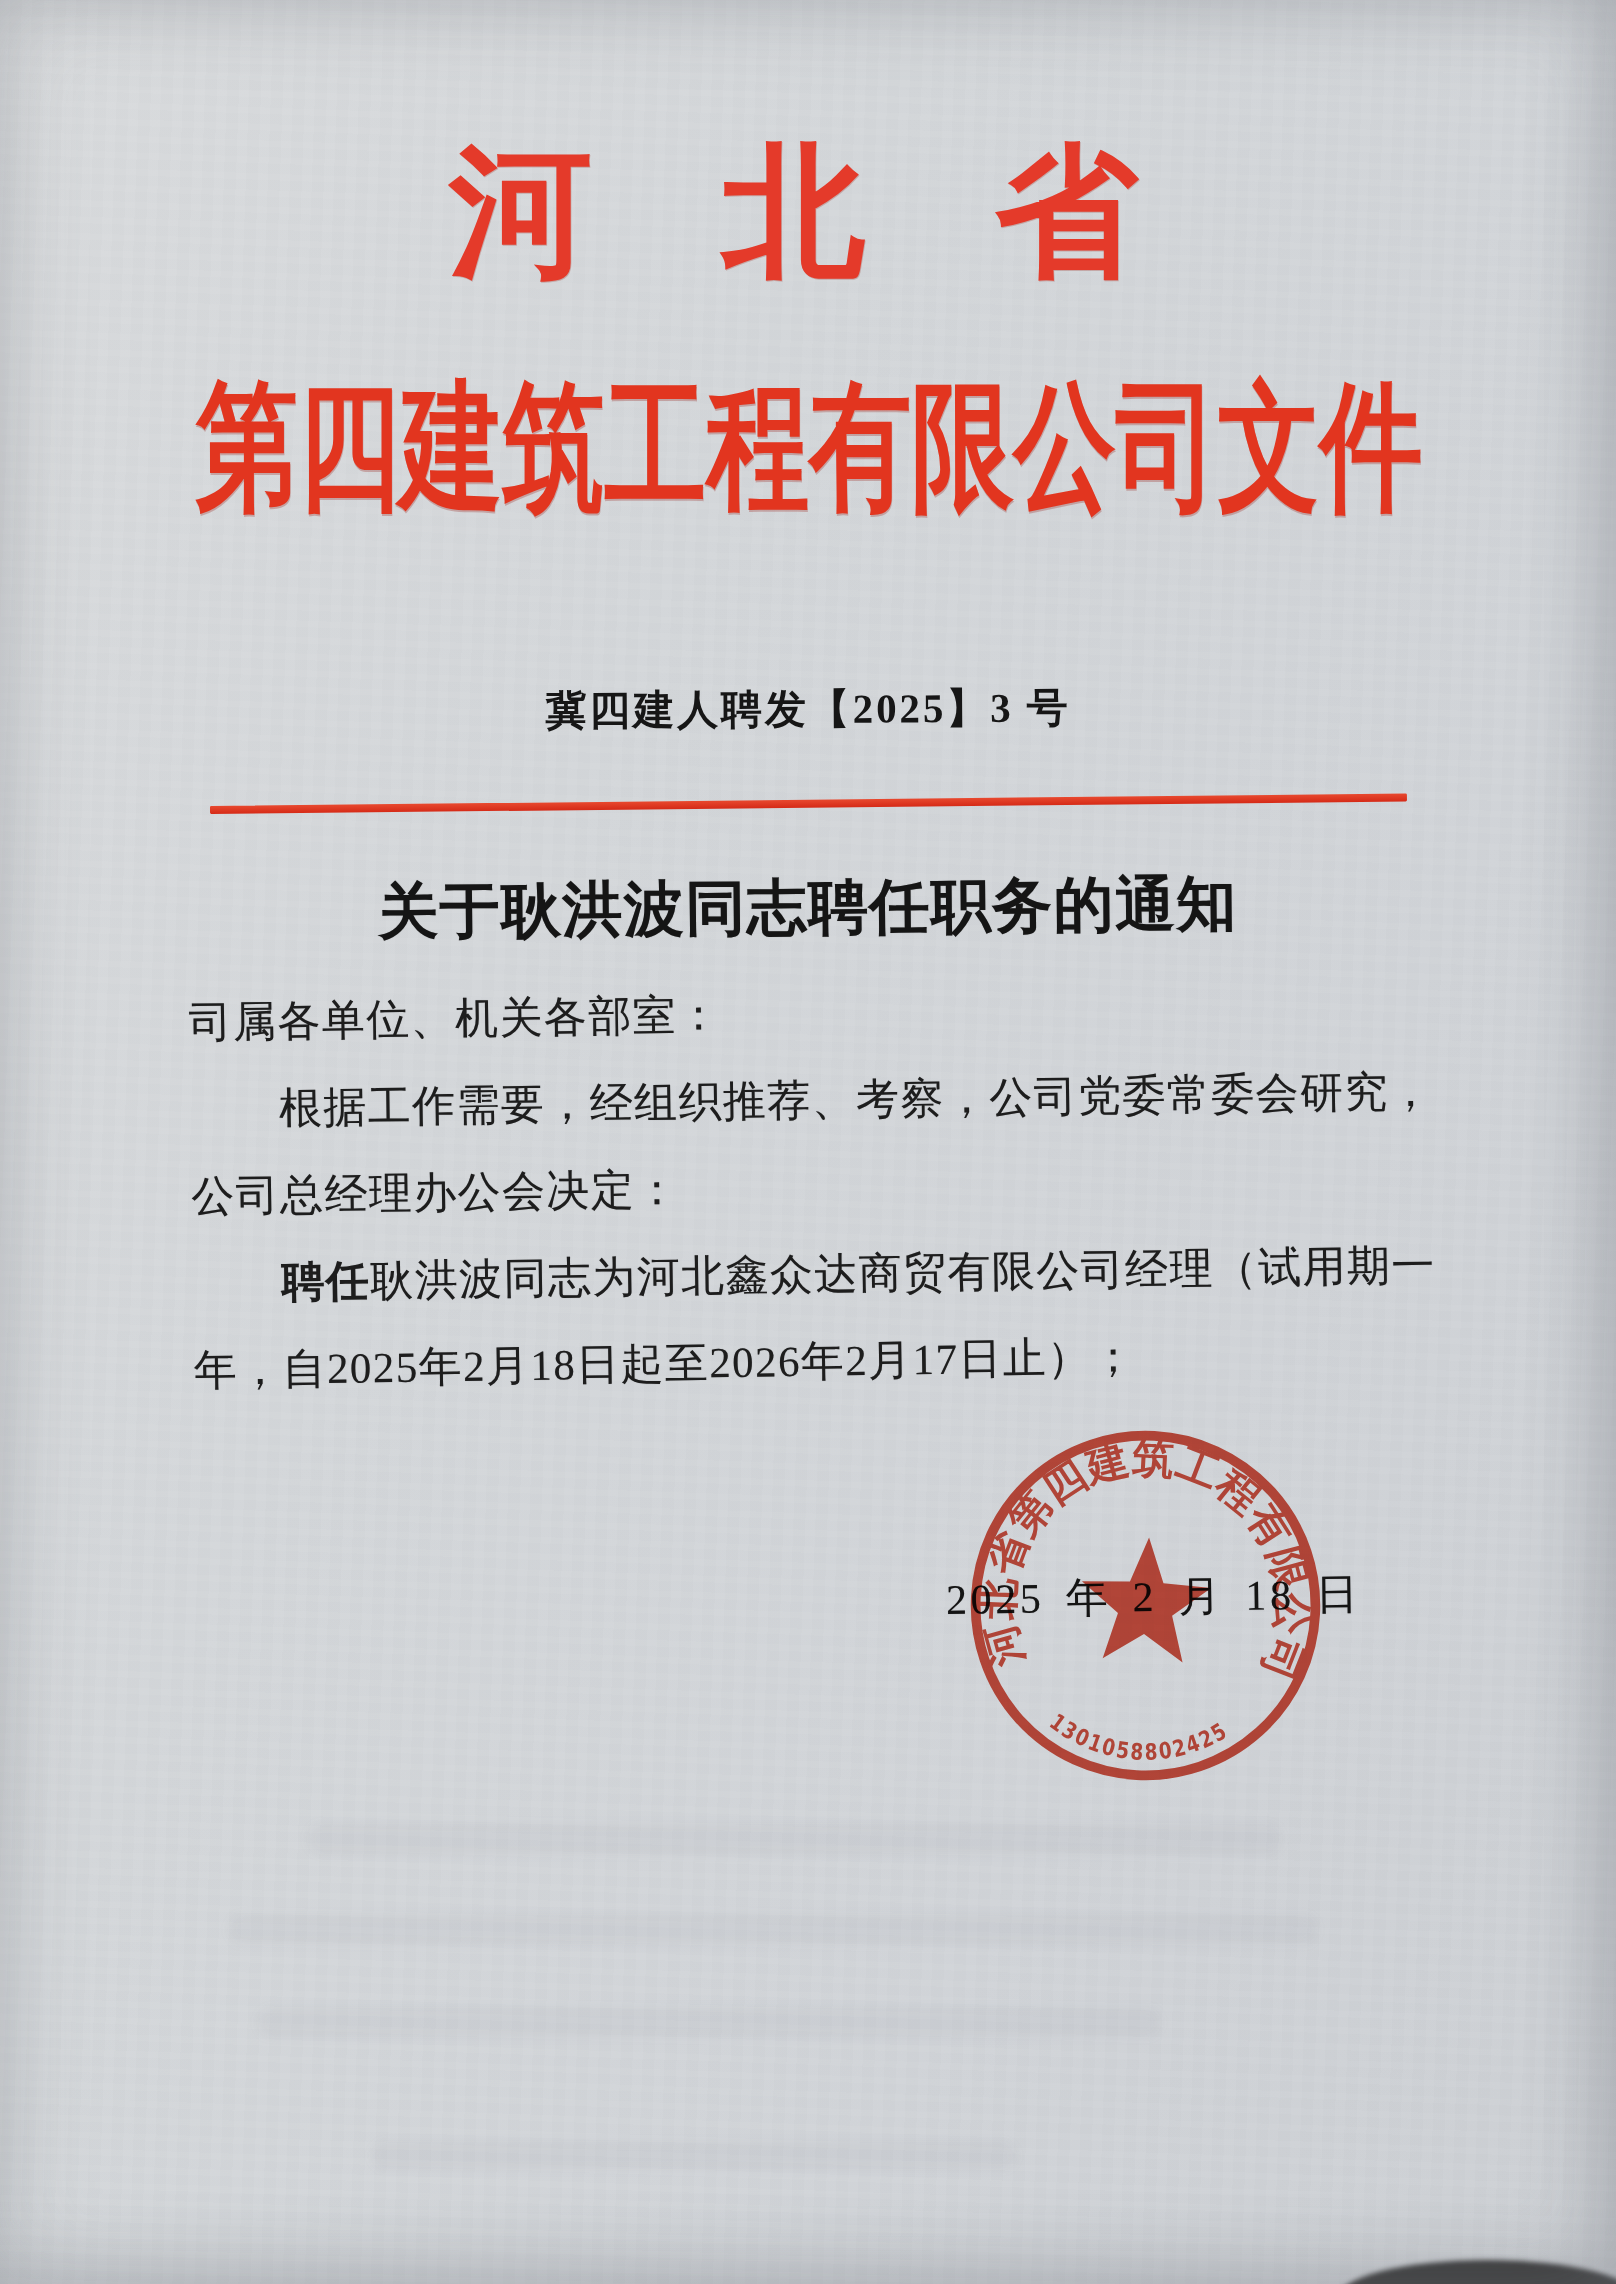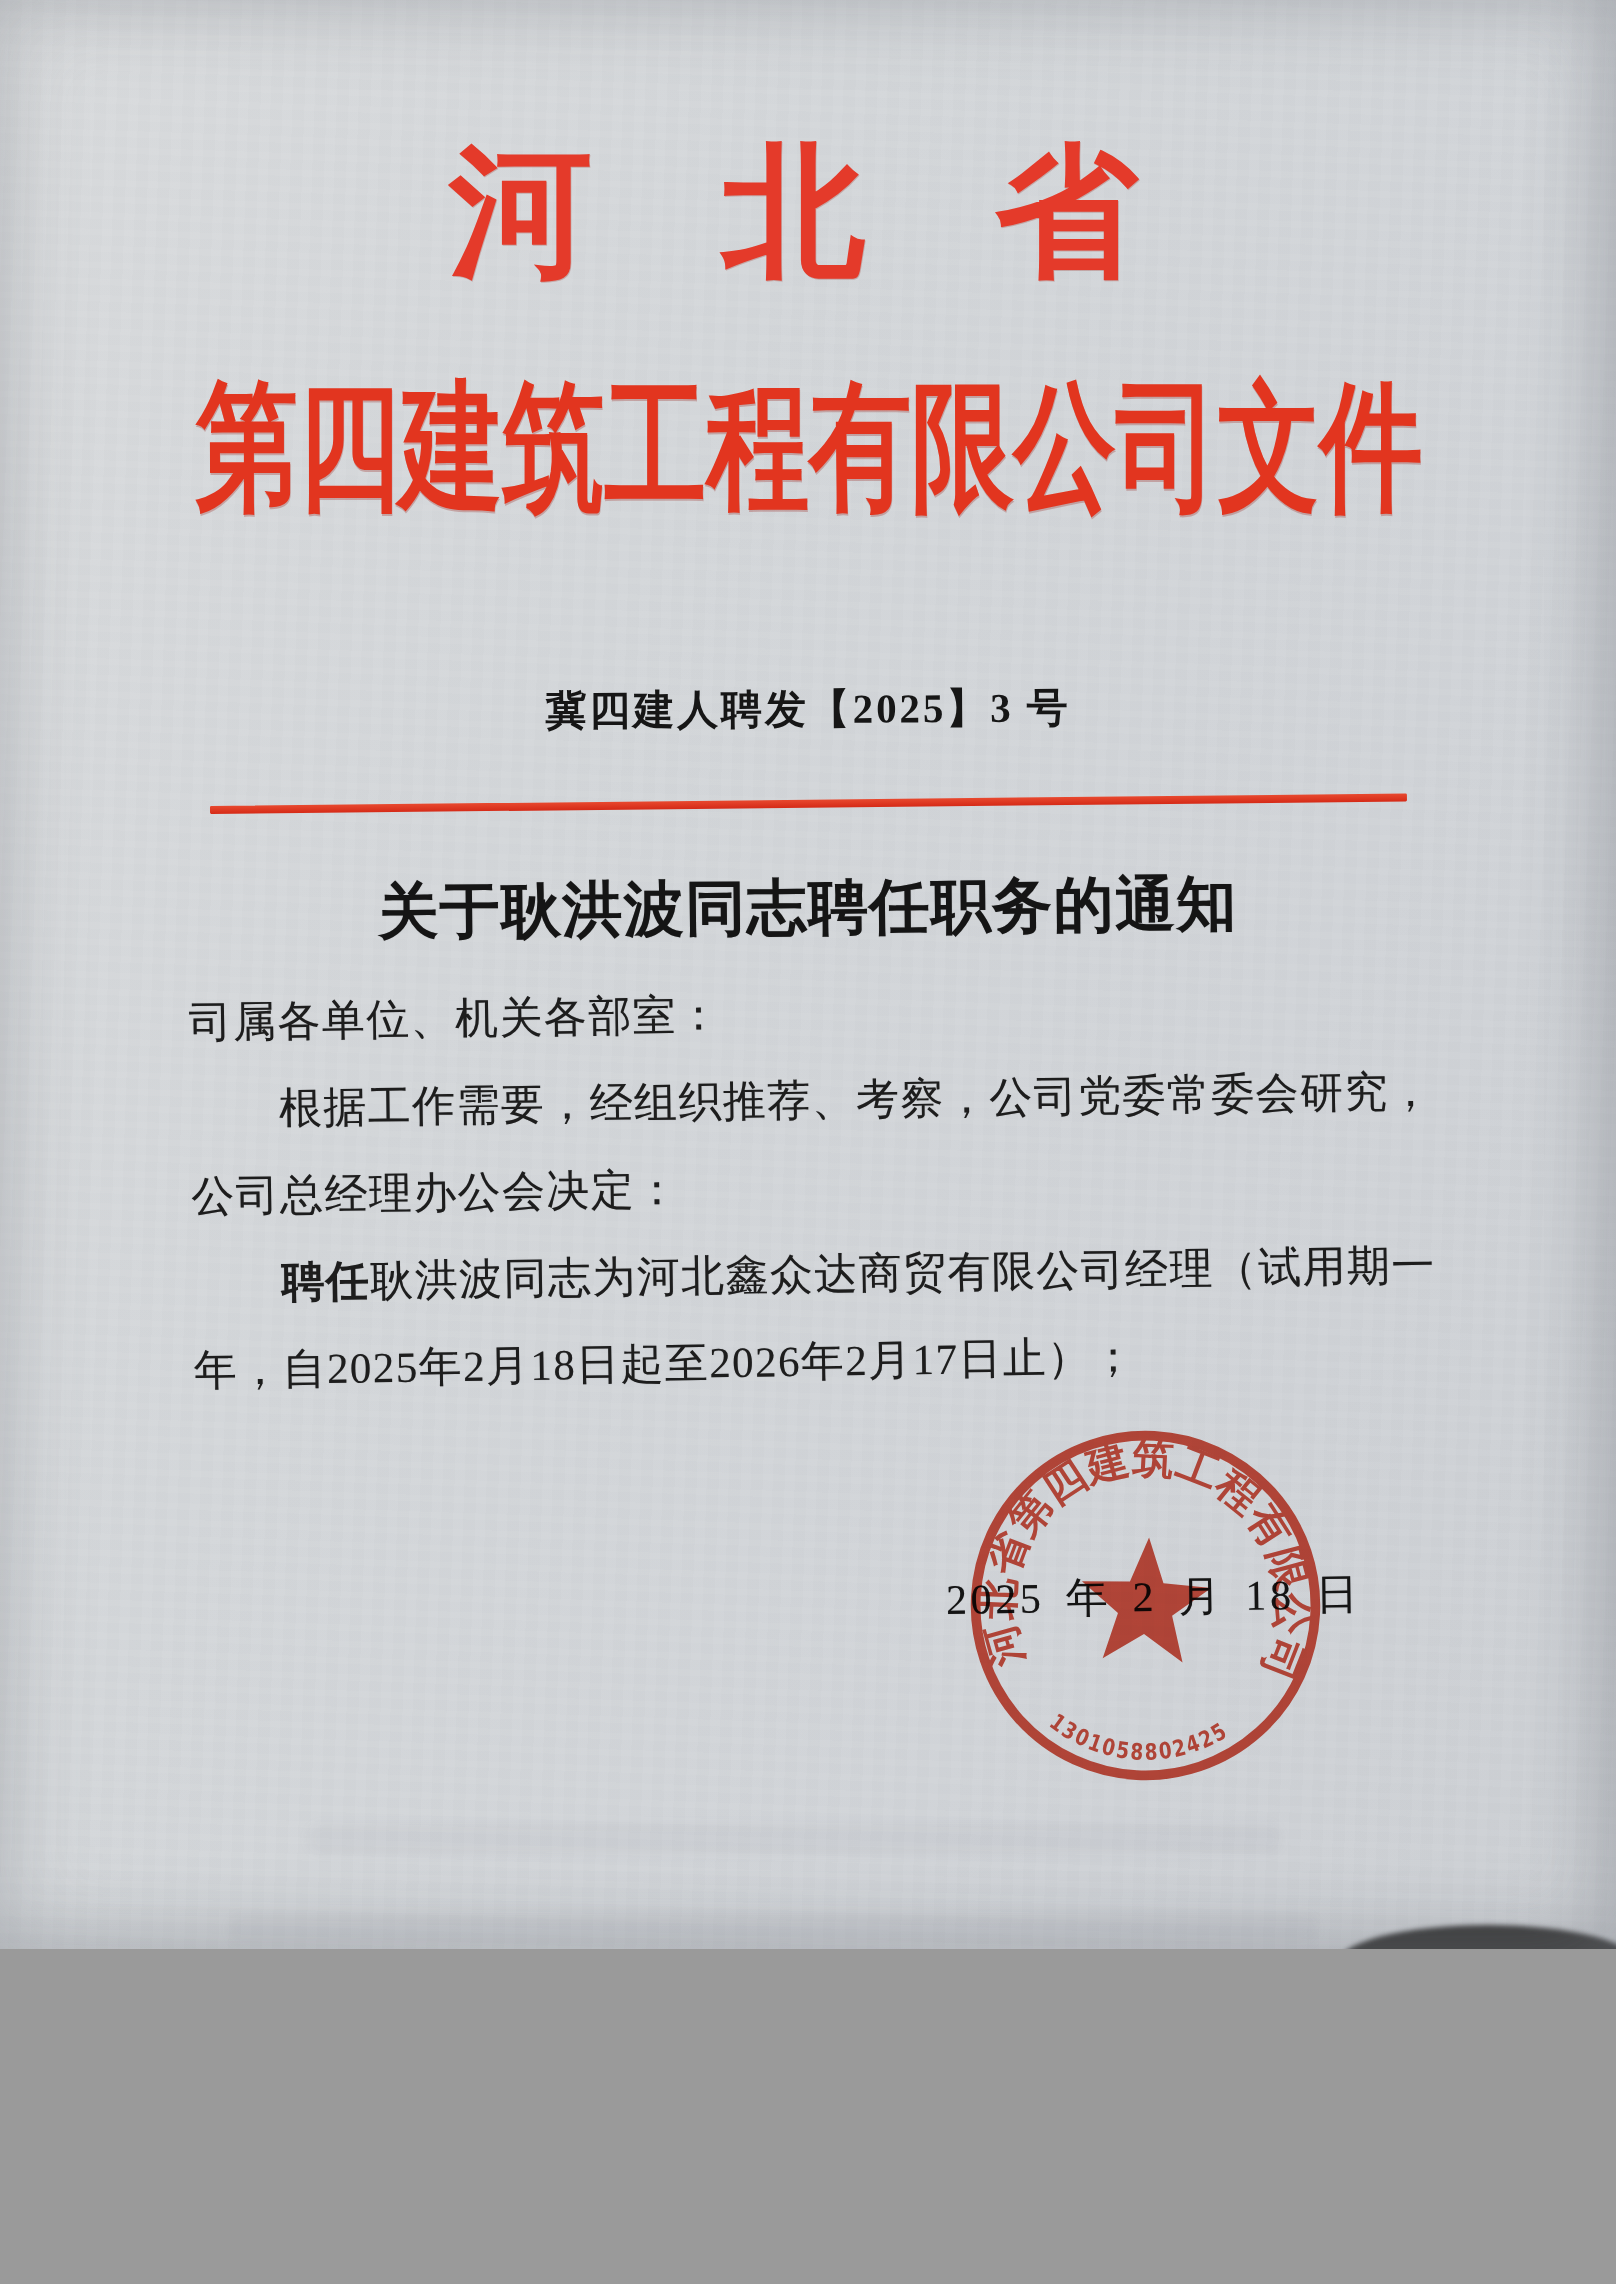--- a/index.html
+++ b/index.html
@@ -1,18 +1,18 @@
 <!DOCTYPE html>
 <html style="font-size:11.5px"><head>
 <meta charset="utf-8">
 <style>
   html,body{margin:0;padding:0;background:#9a9a9a;}
   .page{
     position:relative;
-    width:1616px;height:1949px;
+    width:1616px;height:2284px;
     margin:0 auto;
     overflow:hidden;
     background:linear-gradient(115deg,#d9dbdd 0%,#d4d7da 35%,#d1d4d8 70%,#cdd0d4 100%);
     font-family:"Liberation Serif","DejaVu Serif",serif;
     color:#1e1e1e;
   }
   .page::after{ 
     content:"";position:absolute;inset:0;pointer-events:none;
     box-shadow:inset 0 0 86px rgba(110,115,122,.28), inset -21.5px -14.3px 64px rgba(120,124,130,.22);
   }

